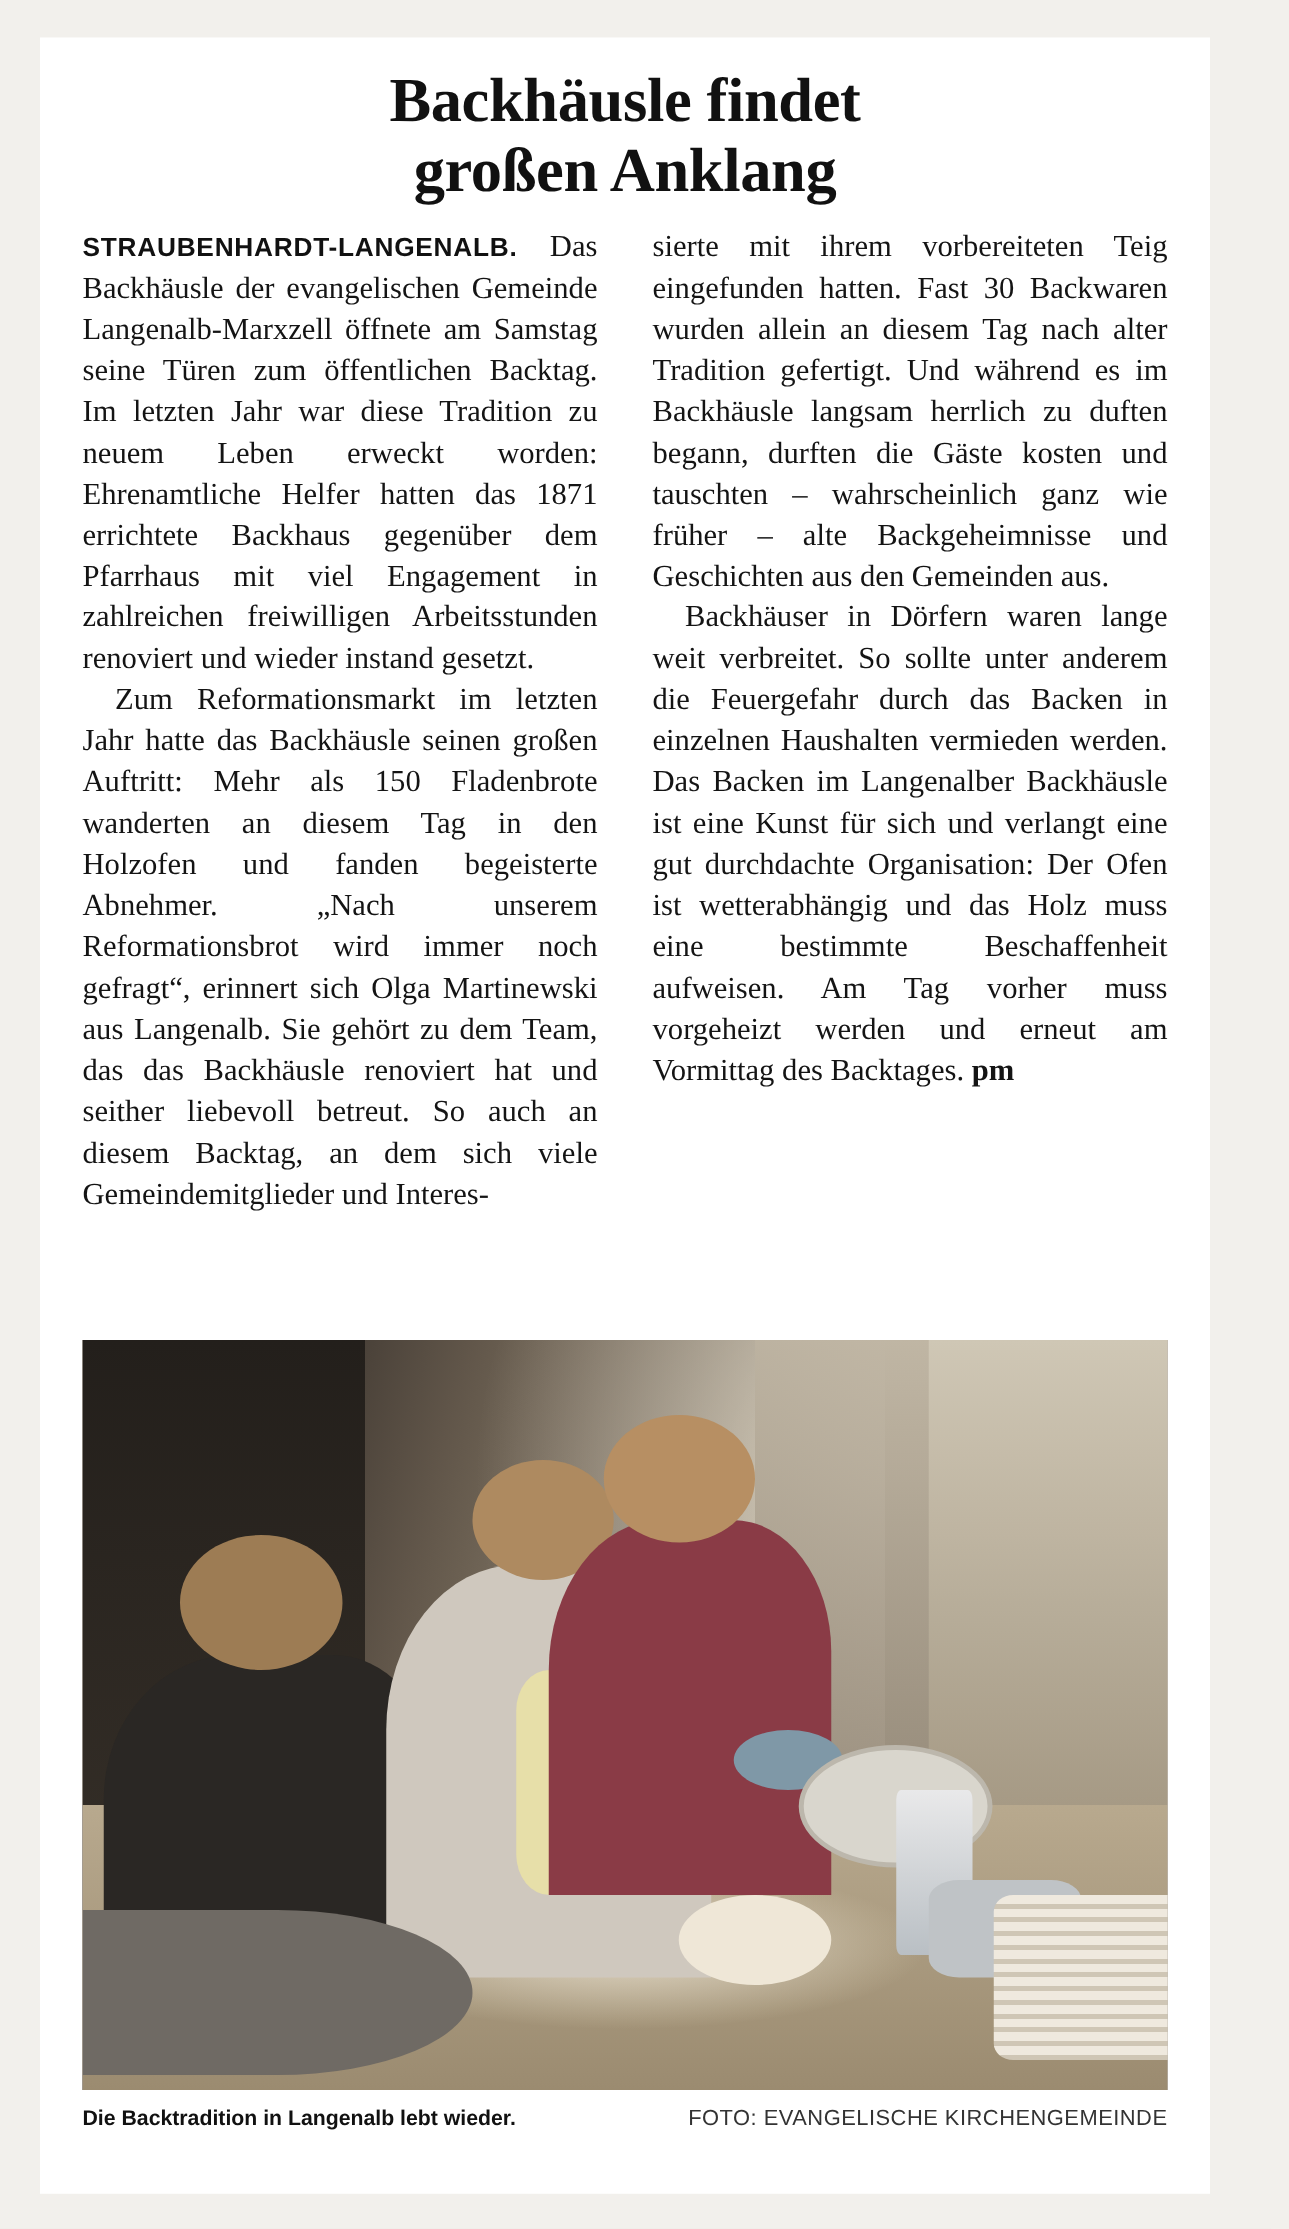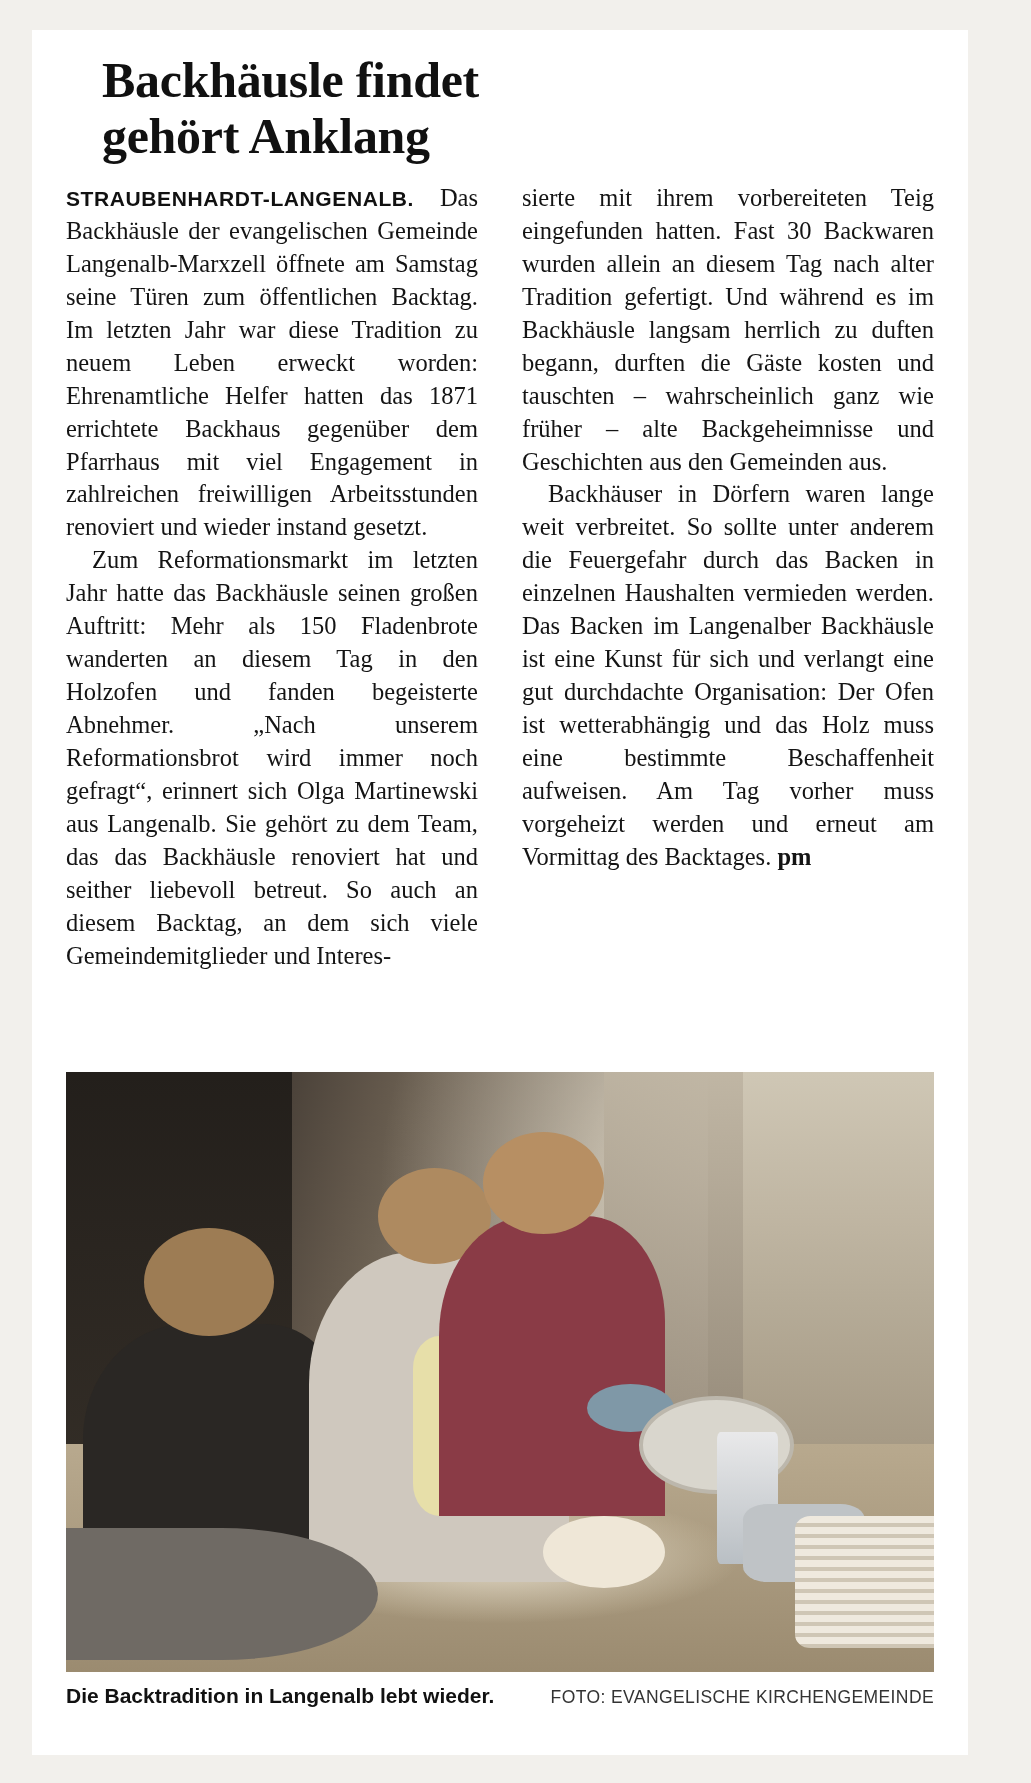--- a/index.html
+++ b/index.html
@@ -24,21 +24,21 @@
     position: absolute;
     left: 32px;
     top: 30px;
     width: 936px;
     height: 1725px;
     background: #ffffff;
     box-sizing: border-box;
     padding: 0;
   }
   .headline {
-    text-align: left;
+    text-align: center;
     font-family: "Liberation Serif", serif;
     font-weight: bold;
     font-size: 50px;
     line-height: 1.12;
     letter-spacing: -0.3px;
     color: #111;
     padding: 22px 70px 0 70px;
     box-sizing: border-box;
   }
   .headline .line {
@@ -122,40 +122,40 @@
     left: 34px;
     top: 1654px;
     width: 868px;
     display: flex;
     align-items: baseline;
     justify-content: space-between;
   }
   .caption {
     font-family: "Liberation Sans", sans-serif;
     font-weight: bold;
-    font-size: 21px;
+    font-size: 17px;
     color: #111;
   }
   .credit {
     font-family: "Liberation Sans", sans-serif;
     font-size: 17.5px;
     letter-spacing: 0.4px;
     color: #333;
     text-align: right;
   }
 </style>
 </head>
 <body>
 
 <div class="page">
   <div class="article">
 
     <div class="headline">
       <span class="line">Backhäusle findet</span>
-      <span class="line">gehört Anklang</span>
+      <span class="line">großen Anklang</span>
     </div>
 
     <div class="columns">
 
       <div class="col">
         <p><span class="dateline">STRAUBENHARDT-LANGENALB.</span><span> Das Backhäusle der evangelischen Gemeinde Langenalb-Marxzell öffnete am Samstag seine Türen zum öffentlichen Backtag. Im letzten Jahr war diese Tradition zu neuem Leben erweckt worden: Ehrenamtliche Helfer hatten das 1871 errichtete Backhaus gegenüber dem Pfarrhaus mit viel Engagement in zahlreichen freiwilligen Arbeitsstunden renoviert und wieder instand gesetzt.</span></p>
         <p class="indent">Zum Reformationsmarkt im letzten Jahr hatte das Backhäusle seinen großen Auftritt: Mehr als 150 Fladenbrote wanderten an diesem Tag in den Holzofen und fanden begeisterte Abnehmer. „Nach unserem Reformationsbrot wird immer noch gefragt“, erinnert sich Olga Martinewski aus Langenalb. Sie gehört zu dem Team, das das Backhäusle renoviert hat und seither liebevoll betreut. So auch an diesem Backtag, an dem sich viele Gemeindemitglieder und Interes-</p>
       </div>
 
       <div class="col">

